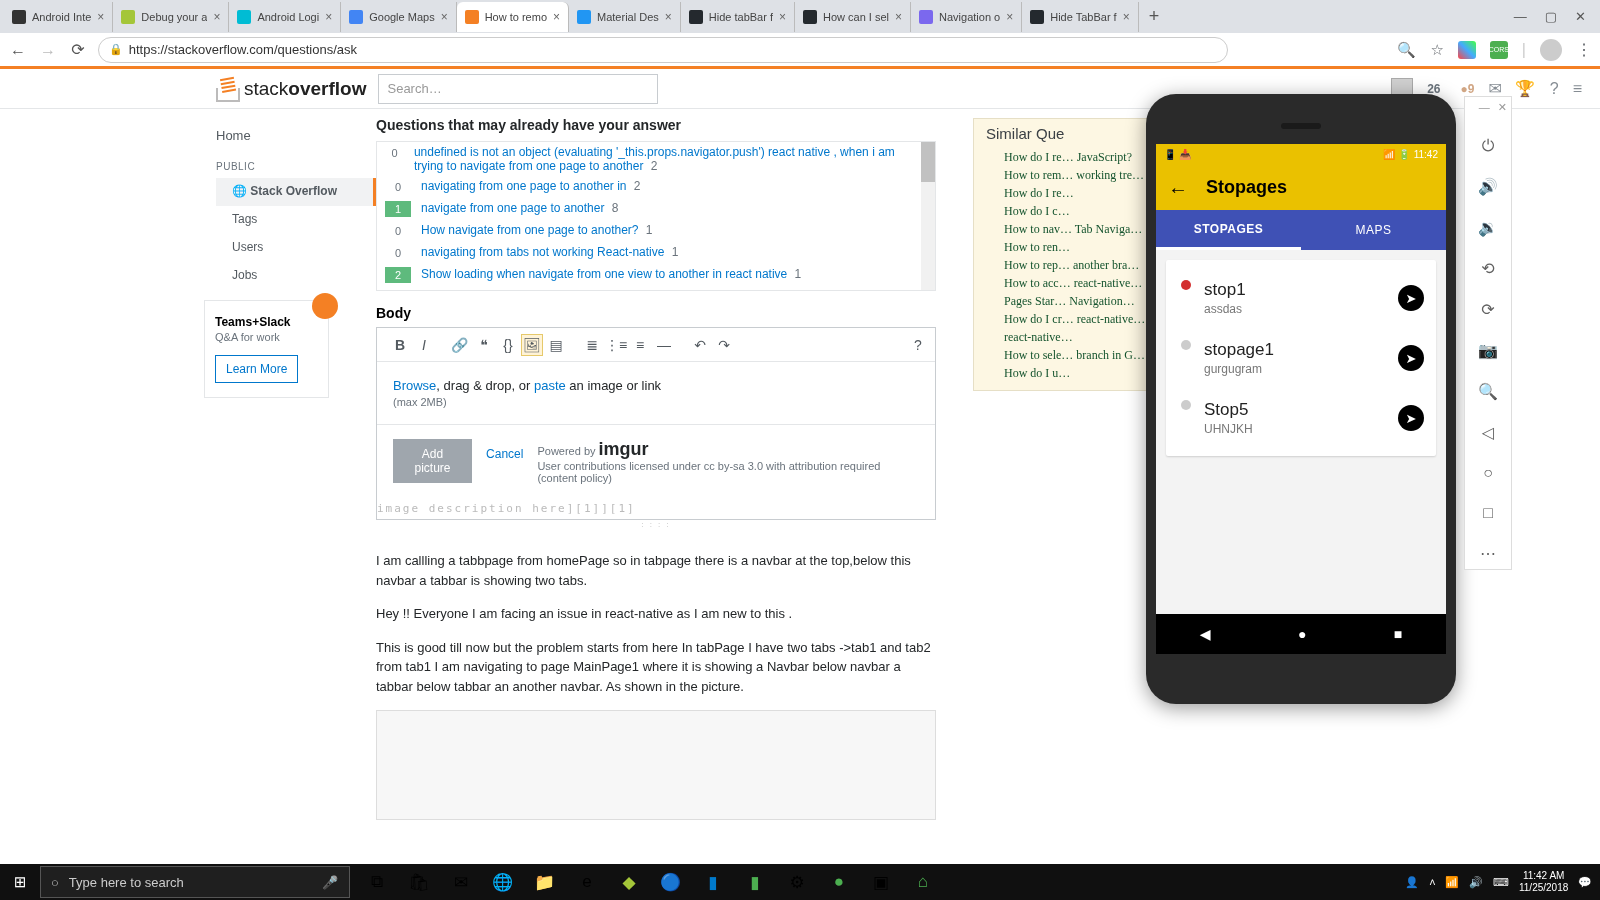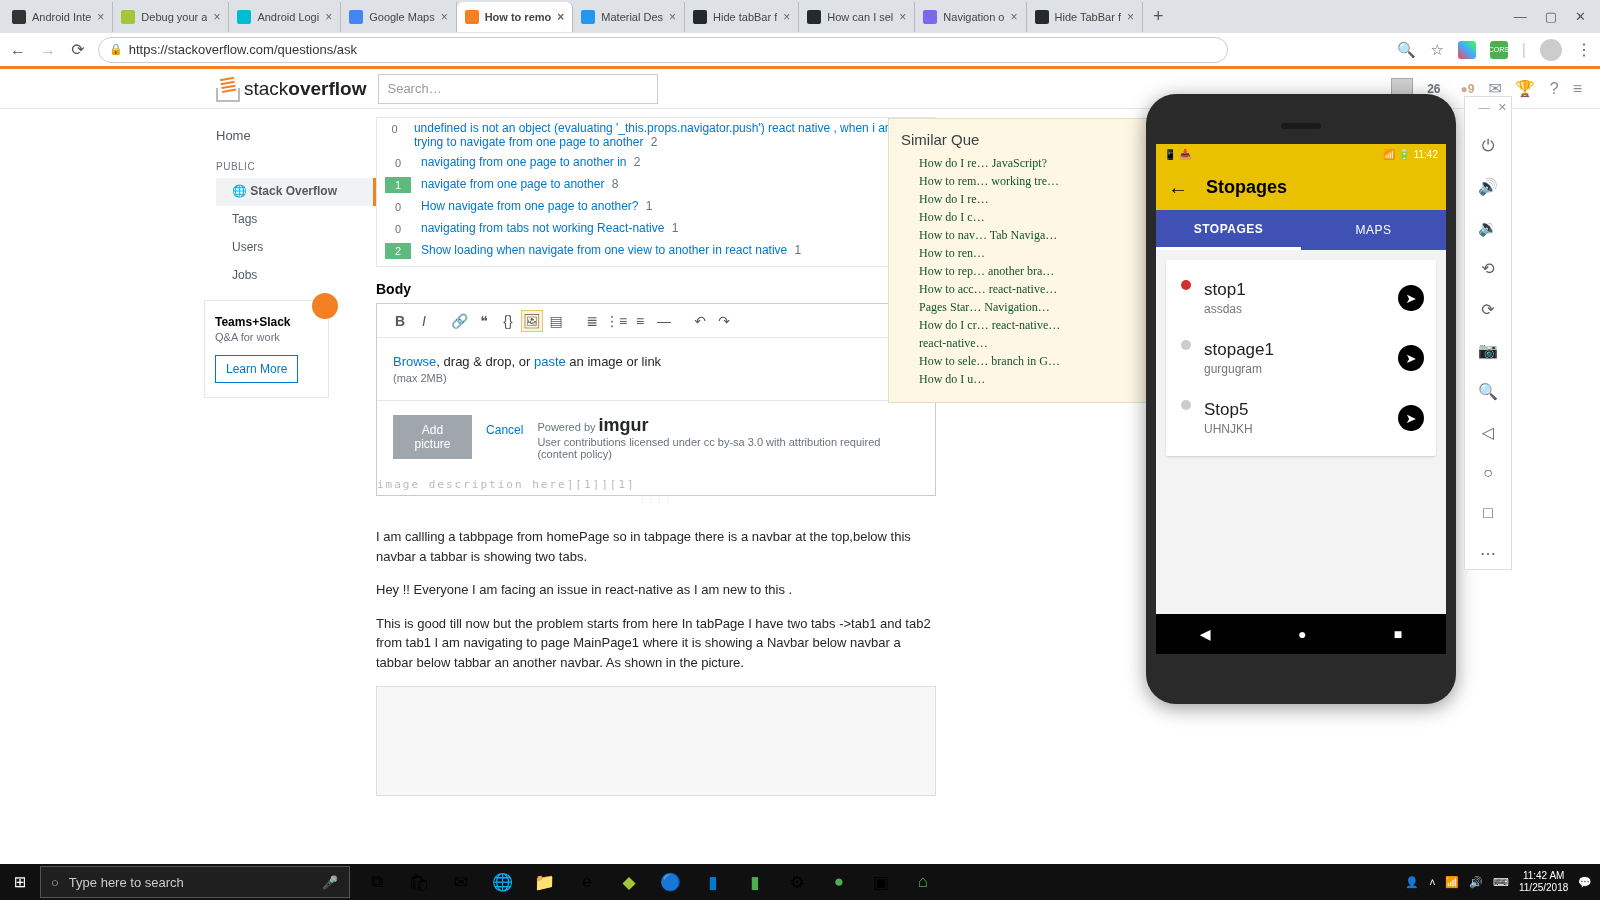--- a/index.html
+++ b/index.html
@@ -2,21 +2,21 @@
 <html><head>
 <meta charset="utf-8">
 <style>
 * { margin: 0; padding: 0; box-sizing: border-box; font-family: Arial, Helvetica, sans-serif; }
 body { background: #fff; width: 1600px; height: 900px; overflow: hidden; position: relative; }
 
 
 .chrome { position: absolute; top: 0; left: 0; right: 0; height: 66px; background: #ef4444; }
 .tab-strip { display: flex; align-items: center; height: 33px; padding: 0 4px; background: #dee1e6; }
 .tab { display: flex; align-items: center; gap: 6px; padding: 0 8px; height: 30px; font-size: 11px; color: #444; border-right: 1px solid #bbb; background: #dee1e6; max-width: 130px; min-width: 100px; }
-.tab.active { background: #fff; border-radius: 6px 6px 0 0; font-weight: bold; }
+.tab.active { background: #fff; border-radius: 6px 6px 0 0; }
 .tab-favicon { width: 14px; height: 14px; border-radius: 2px; flex-shrink: 0; }
 .tab-title { white-space: nowrap; overflow: hidden; text-overflow: ellipsis; flex: 1; }
 .tab-close { font-size: 12px; color: #666; cursor: pointer; }
 .new-tab { padding: 0 10px; font-size: 18px; color: #555; }
 .win-controls { margin-left: auto; display: flex; gap: 18px; padding-right: 10px; color: #555; font-size: 13px; }
 .addr-bar { display: flex; align-items: center; height: 33px; padding: 0 8px; gap: 10px; background: #fff; }
 .nav-btn { font-size: 16px; color: #555; width: 20px; text-align: center; cursor: pointer; }
 .url-box { flex: 0 1 1130px; display: flex; align-items: center; gap: 6px; height: 26px; border: 1px solid #ccc; border-radius: 13px; padding: 0 10px; font-size: 13px; color: #333; }
 .url-box .lock { font-size: 11px; color: #5f6368; }
 .addr-right { margin-left: auto; display: flex; align-items: center; gap: 14px; }
@@ -77,21 +77,21 @@
 .cancel { color: #07c; font-size: 12px; padding-top: 8px; }
 .imgur-block { font-size: 11px; color: #6a737c; }
 .imgur-block .imgur { font-size: 18px; font-weight: bold; color: #242729; }
 .editor-footer { text-align: left; font-size: 11px; color: #bbb; padding: 4px 0; font-family: monospace; letter-spacing: 2px; }
 .resize-grip { text-align: center; font-size: 8px; color: #bbb; letter-spacing: 2px; }
 
 .preview-text { margin-top: 22px; font-size: 13px; color: #242729; line-height: 1.5; }
 .preview-text p { margin-bottom: 14px; }
 .preview-img { width: 100%; height: 110px; border: 1px solid #ddd; background: #f7f7f7; margin-top: 6px; position: relative; overflow: hidden; }
 
-.similar { position: absolute; left: 888px; top: 118px; width: 290px; background: #fdf7e3; border: 1px solid #e6dfc6; padding: 12px 12px; font-size: 12px; }
+.similar { position: absolute; left: 973px; top: 118px; width: 290px; background: #fdf7e3; border: 1px solid #e6dfc6; padding: 6px 12px; font-size: 12px; }
 .similar h4 { font-size: 15px; font-weight: normal; margin-bottom: 8px; color: #3b4045; }
 .similar ul { list-style: disc; padding-left: 18px; }
 .similar li { color: #14532d; margin-bottom: 3px; white-space: nowrap; overflow: hidden; font-family: Liberation Serif, serif; }
 
 
 .emulator { position: absolute; right: 144px; top: 94px; width: 310px; height: 610px; background: #2a2a2a; border-radius: 30px; padding: 14px 10px; box-shadow: 0 4px 20px rgba(0,0,0,0.4); }
 .emu-top { height: 36px; display: flex; align-items: center; justify-content: center; }
 .emu-speaker { width: 40px; height: 6px; background: #1a1a1a; border-radius: 3px; }
 .emu-screen { background: #fafafa; height: 510px; display: flex; flex-direction: column; }
 .emu-status { height: 20px; background: #eac100; display: flex; align-items: center; justify-content: space-between; padding: 0 8px; font-size: 10px; color: #fff; }
@@ -239,20 +239,21 @@
 </div>
 <div class="teams-card">
   <div class="teams-badge"></div>
   <div class="hdr">Teams+Slack</div>
   <div class="sub">Q&amp;A for work</div>
   <a class="learn">Learn More</a>
 </div>
 
 <div class="page">
   <div class="main">
+    <div class="qa-header">Questions that may already have your answer</div>
     <div class="suggest-box">
       <div class="suggest-row">
           <span class="vote-badge">0</span>
           <span><a class="suggest-link">undefined is not an object (evaluating '_this.props.navigator.push') react native , when i am trying to navigate from one page to another</a> <span class="suggest-count">2</span></span>
         </div>
       <div class="suggest-row">
           <span class="vote-badge">0</span>
           <span><a class="suggest-link">navigating from one page to another in</a> <span class="suggest-count">2</span></span>
         </div>
       <div class="suggest-row">

